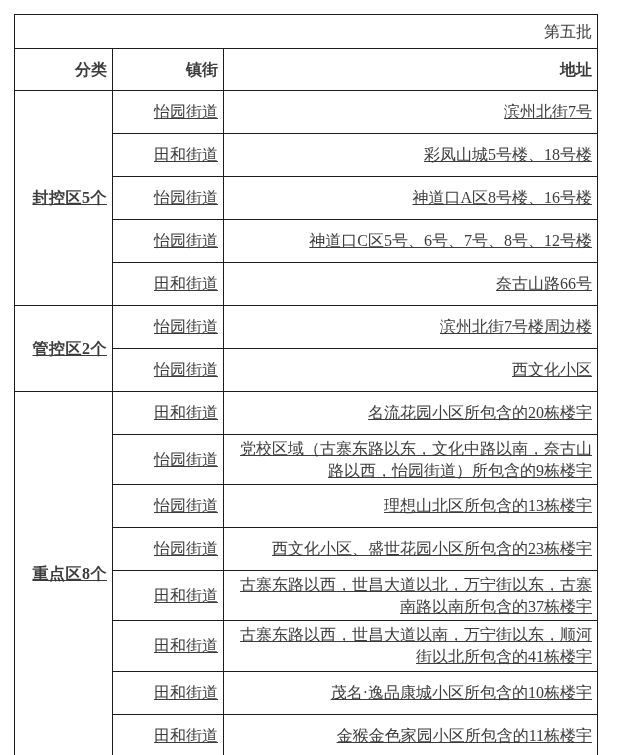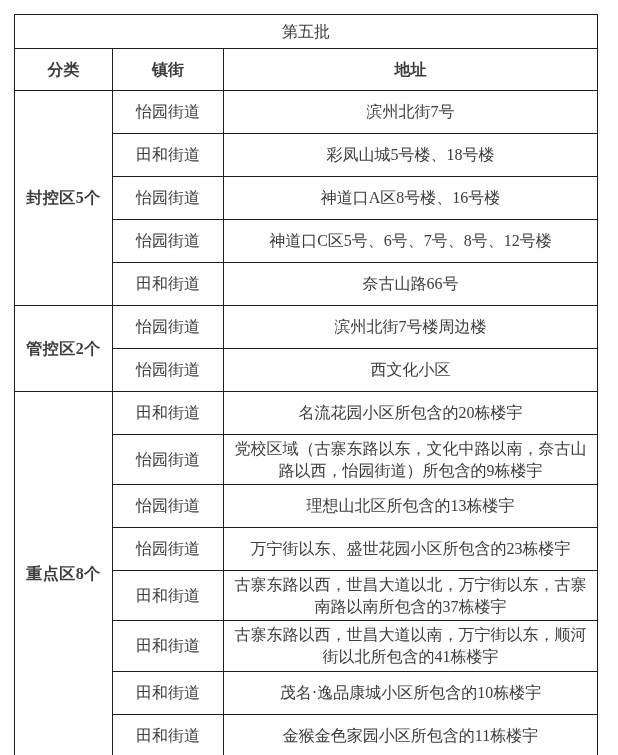--- a/index.html
+++ b/index.html
@@ -20,38 +20,39 @@
   table.batch-table {
     position: absolute;
     left: 14px;
     top: 14px;
     width: 583px;
     border-collapse: collapse;
     table-layout: fixed;
   }
   table.batch-table td {
     border: 1.5px solid #1c1c1c;
-    text-align: center;
+    text-align: right;
     vertical-align: middle;
     color: #3c3c3c;
     font-size: 16px;
     line-height: 1.35;
     padding: 3px 5px;
     word-break: break-all;
   }
   tr.title-row td {
     height: 27px;
     font-size: 16px;
   }
   tr.header-row td {
     height: 35px;
     font-weight: bold;
   }
   tr.data-row td {
     height: 36px;
+    text-decoration: underline;
   }
   td.category-cell {
     font-weight: bold;
     color: #2a2a2a;
     letter-spacing: 0.5px;
   }
 </style>
 </head>
 <body>
 
@@ -112,21 +113,21 @@
       <tr class="data-row">
         <td>怡园街道</td>
         <td>党校区域（古寨东路以东，文化中路以南，奈古山路以西，怡园街道）所包含的9栋楼宇</td>
       </tr>
       <tr class="data-row">
         <td>怡园街道</td>
         <td>理想山北区所包含的13栋楼宇</td>
       </tr>
       <tr class="data-row">
         <td>怡园街道</td>
-        <td>万宁街以东、盛世花园小区所包含的23栋楼宇</td>
+        <td>西文化小区、盛世花园小区所包含的23栋楼宇</td>
       </tr>
       <tr class="data-row">
         <td>田和街道</td>
         <td>古寨东路以西，世昌大道以北，万宁街以东，古寨南路以南所包含的37栋楼宇</td>
       </tr>
       <tr class="data-row">
         <td>田和街道</td>
         <td>古寨东路以西，世昌大道以南，万宁街以东，顺河街以北所包含的41栋楼宇</td>
       </tr>
       <tr class="data-row">

